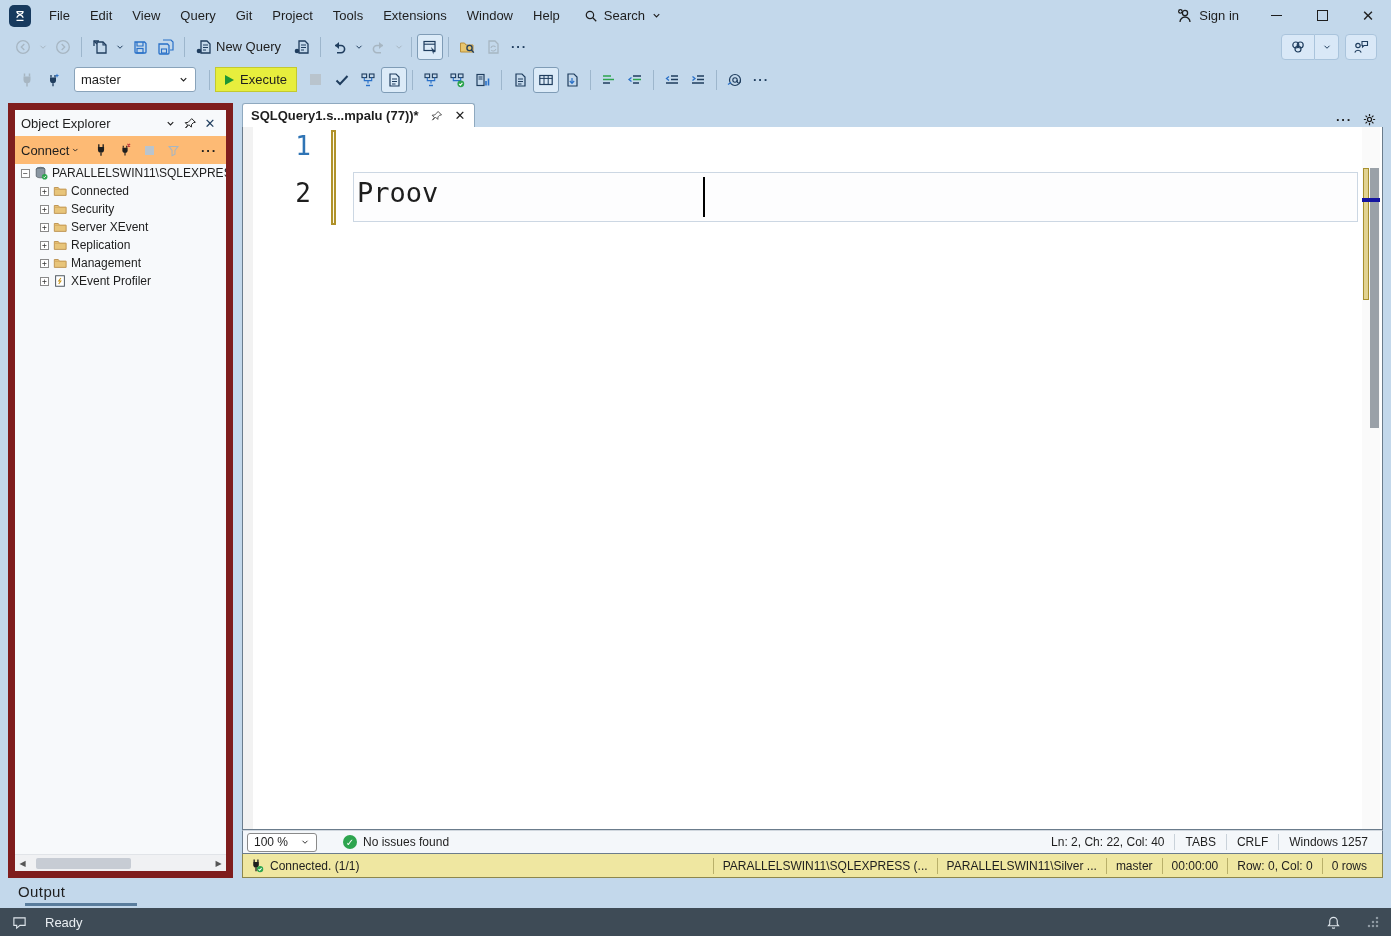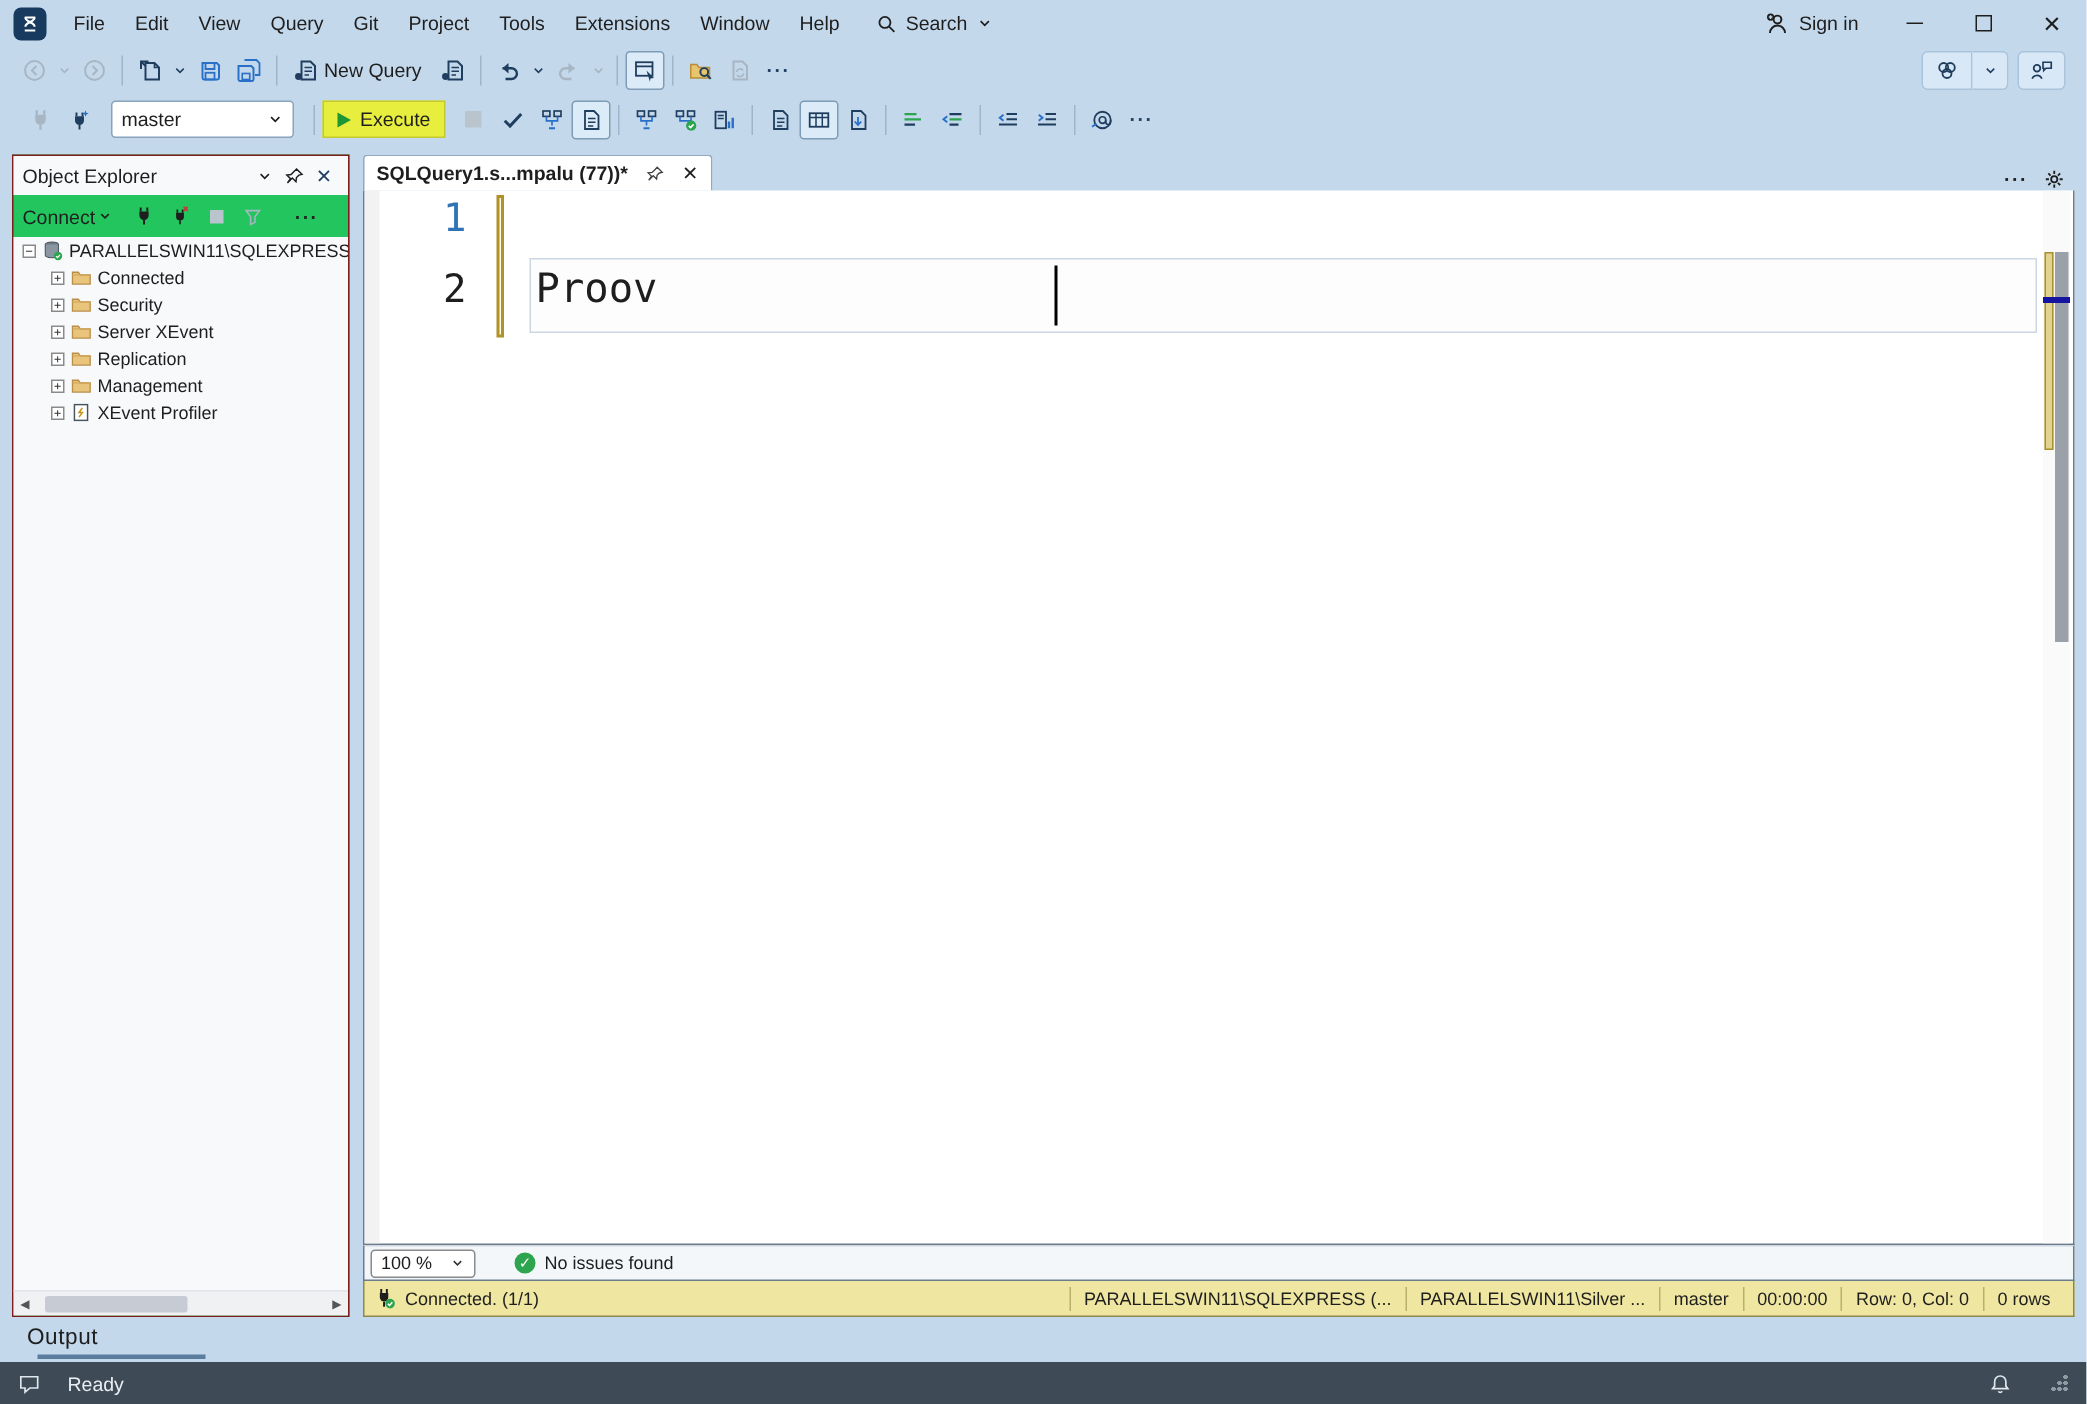--- a/index.html
+++ b/index.html
@@ -26,21 +26,21 @@
   #tb2{left:0;top:31px;width:1391px;height:31px;display:flex;align-items:center;padding-left:10px}
   .tb2label{font-size:13px;margin:0 4px 0 2px}
   .pillbtn{height:26px;border:1px solid #aac4dc;background:#d9e8f7;border-radius:4px;display:flex;align-items:center;justify-content:center;color:#1f3d5e}
   
   #tb3{left:0;top:62px;width:1391px;height:35px;display:flex;align-items:center;padding-left:14px}
   #dbcombo{width:122px;height:25px;background:#fff;border:1px solid #89a3ba;border-radius:3px;display:flex;align-items:center;font-size:13px;padding:0 6px;margin:0 8px;justify-content:space-between}
   #execbtn{height:25px;background:#e7ee3d;border:1px solid #c3c92f;display:flex;align-items:center;gap:6px;padding:0 9px;font-size:13px;margin-right:6px}
   .playtri{width:0;height:0;border-left:9px solid #1d9634;border-top:5.5px solid transparent;border-bottom:5.5px solid transparent}
   .stopsq{width:11px;height:11px;background:#b9c4cd}
   
-  #objexp{left:8px;top:103px;width:225px;height:775px;background:#22c55e;border:1px solid #7f1d1d;display:flex;flex-direction:column}
+  #objexp{left:8px;top:103px;width:225px;height:775px;background:#fdba74;border:7px solid #7f1d1d;display:flex;flex-direction:column}
   #oehead{height:26px;display:flex;align-items:center;padding:0 6px;font-size:13px;background:#f7f9fb}
   #oehead .ttl{flex:1}
   #oetools{height:28px;display:flex;align-items:center;padding:0 6px;gap:2px;font-size:13px}
   #oetree{flex:1;font-size:12px;overflow:hidden;background:#f7f9fb}
   .trow{display:flex;align-items:center;height:18px;gap:4px;white-space:nowrap}
   .exp{width:9px;height:9px;border:1px solid #8a8a8a;background:#fff;font-size:8px;line-height:7px;text-align:center;color:#333;flex:0 0 auto;font-family:"DejaVu Sans Mono",monospace}
   .ticon{width:14px;height:14px;flex:0 0 auto;display:flex;align-items:center;justify-content:center}
   #oehscroll{height:17px;background:#f0f1f3;display:flex;align-items:center;border-top:1px solid #e1e4e8}
   .scar{width:15px;text-align:center;font-size:8px;color:#555}
   #oethumb{height:11px;width:95px;background:#c7ccd4;border-radius:2px;margin-left:6px}
@@ -709,20 +709,26 @@
 
   <div id="inforow">
     <div id="zoomsel">
       <span>100 %</span>
       <svg class="ic" style="width:10px;height:10px;color:#333">
           <use href="#s-chev"></use>
         </svg>
     </div>
     <span class="gchk">✓</span>
     <span>No issues found</span>
+    <div class="right">
+      <span class="infoseg" style="border-left:none">Ln: 2, Ch: 22, Col: 40</span>
+      <span class="infoseg">TABS</span>
+      <span class="infoseg">CRLF</span>
+      <span class="infoseg">Windows 1257</span>
+    </div>
   </div>
 
   <div id="connrow">
     <span style="margin-right:6px">
         <svg class="ic" style="width:15px;height:15px">
           <use href="#s-plugok"></use>
         </svg>
       </span>
     <span>Connected. (1/1)</span>
     <div class="right">

